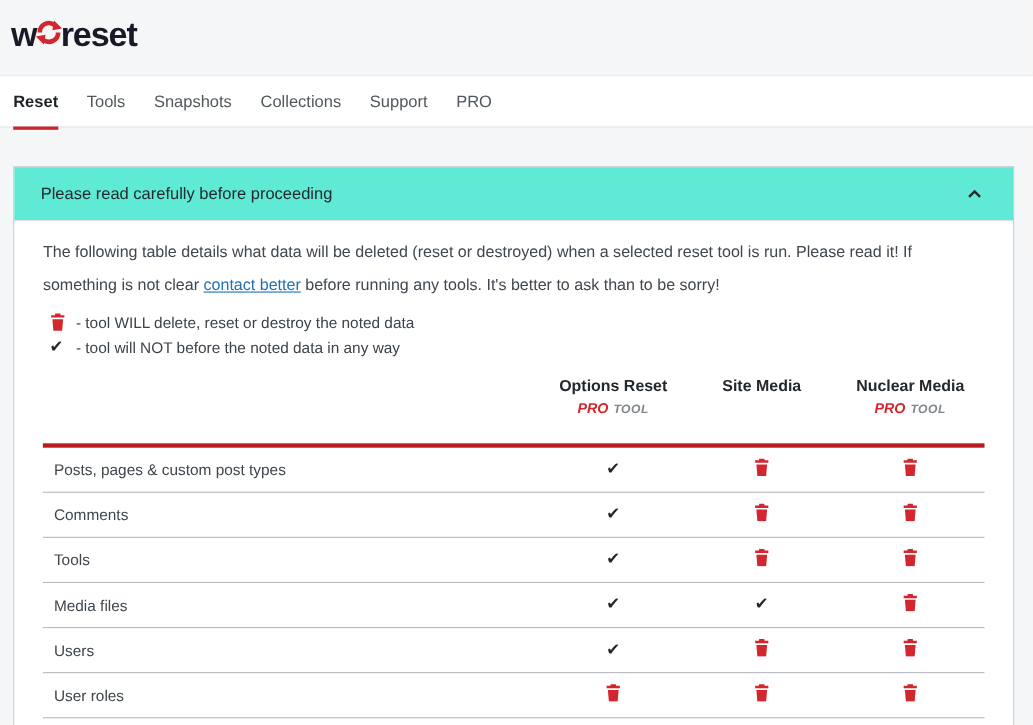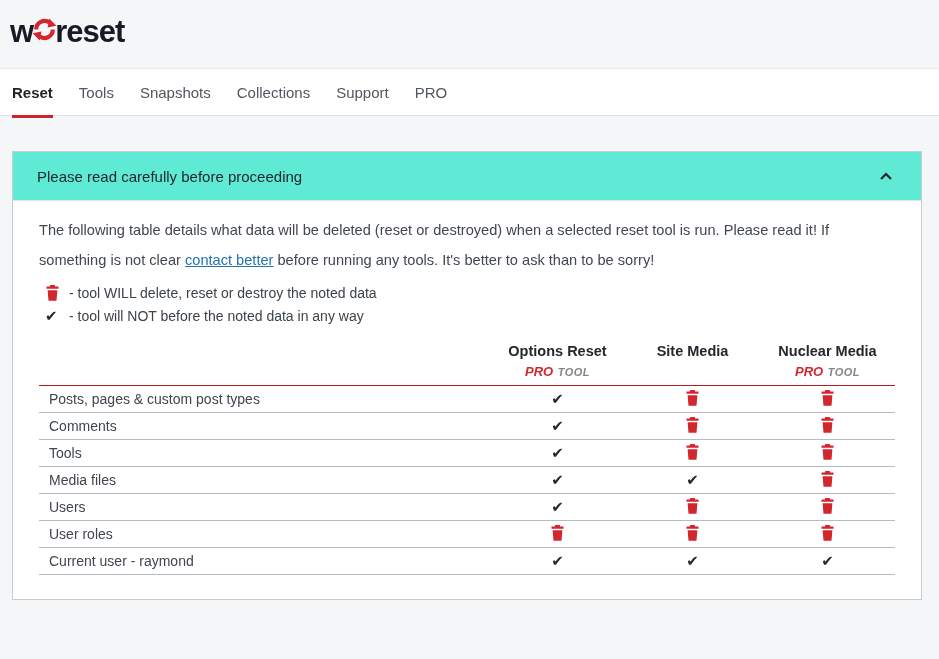--- a/index.html
+++ b/index.html
@@ -35,23 +35,23 @@
   .intro a { color:#2271b1; }
   
   .legend { margin:6px 0 0 6px; }
   .legend-item { display:flex; align-items:center; height:23px; font-size:14px; color:#3c434a; }
   .legend-item .ic { width:24px; display:flex; align-items:center; }
   
   .check { color:#23282d; font-weight:900; font-size:15px; line-height:1; }
   .trash svg { display:block; }
   
   .dtable { margin-top:14px; }
-  .t-head { display:flex; align-items:flex-start; border-bottom:1px solid #b91c1c;
-            padding-bottom:4px; }
-  .t-row  { display:flex; align-items:center; height:27px; border-bottom:1px solid #b7babf; }
+  .t-head { display:flex; align-items:flex-start; border-bottom:4px solid #b91c1c;
+            padding-bottom:22px; }
+  .t-row  { display:flex; align-items:center; height:41px; border-bottom:1px solid #b7babf; }
   .t-label-col { flex:1; }
   .t-col { width:135px; text-align:center; }
   .t-col .hname { font-size:14.5px; font-weight:700; color:#23282d; line-height:21px; }
   .pro-line { font-style:italic; line-height:17px; }
   .pro-line .pro { color:#d2272e; font-weight:800; font-size:13px; }
   .pro-line .tool { color:#82878c; font-weight:600; font-size:11px; letter-spacing:.5px; }
   .row-label { font-size:14px; color:#3f464e; padding-left:10px; }
   .t-col .cell-ic { display:inline-flex; align-items:center; justify-content:center; }
 </style>
 </head>

